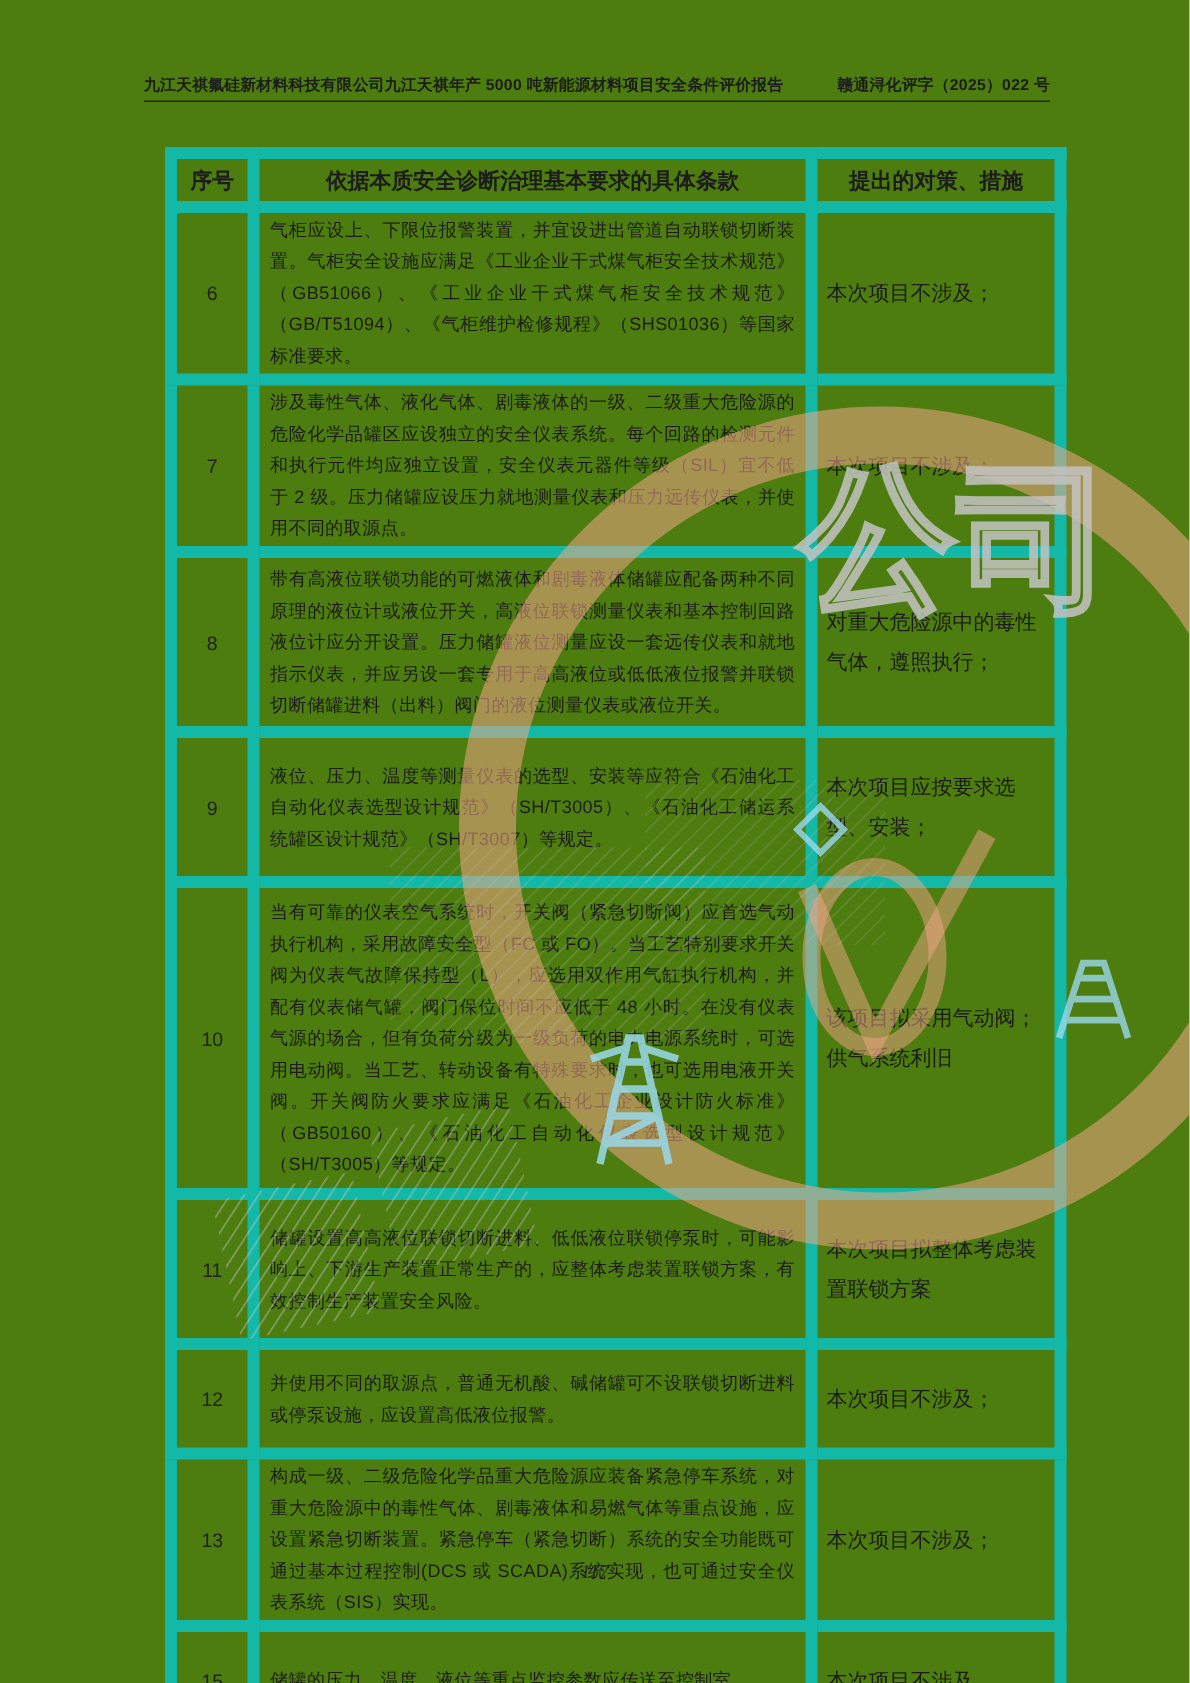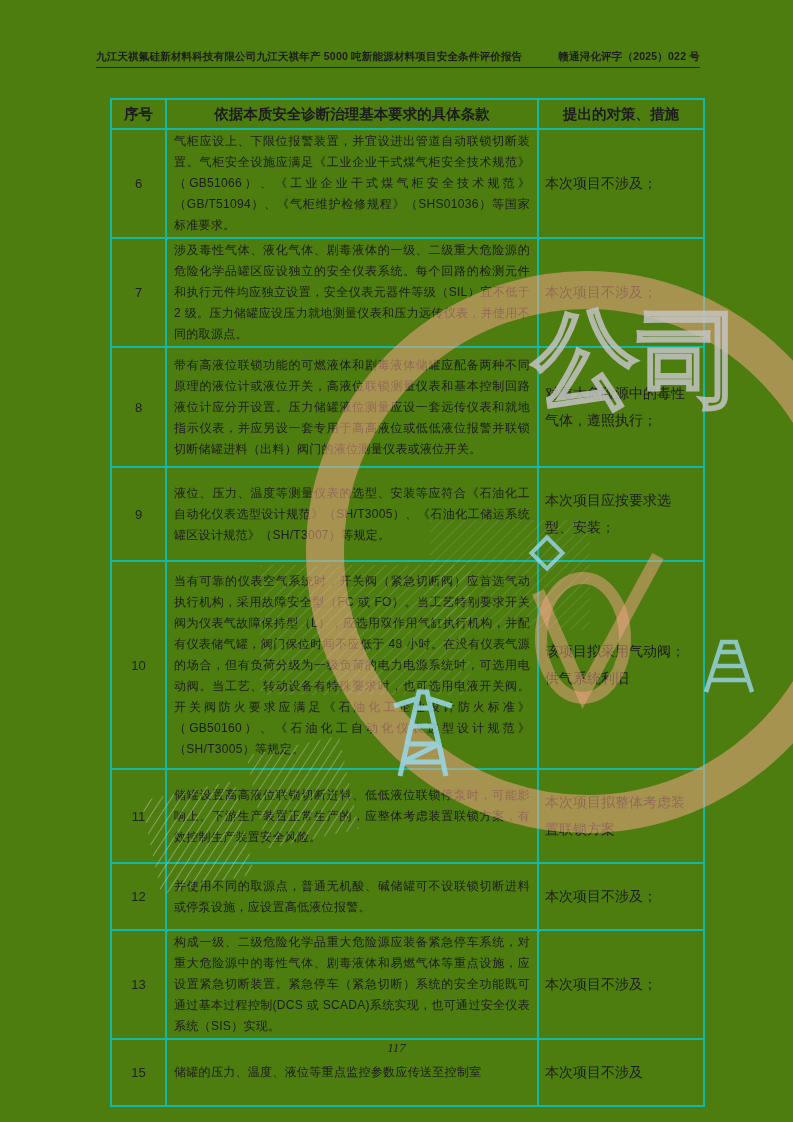--- a/index.html
+++ b/index.html
@@ -25,21 +25,21 @@
     position:absolute;left:110px;top:98px;
     width:593px;
     border-collapse:collapse;
     table-layout:fixed;
     z-index:1;
   }
   .main-table col.c-no{width:55px;}
   .main-table col.c-clause{width:372px;}
   .main-table col.c-measure{width:166px;}
   .main-table th,.main-table td{
-    border:2px solid #14b8a6;
+    border:8px solid #14b8a6;
     vertical-align:middle;
     overflow:hidden;
   }
   .main-table th{
     height:28px;
     font-size:14.5px;font-weight:bold;text-align:center;
     padding:0 2px;
   }
   td.no{
     text-align:center;font-size:13px;color:#222;

